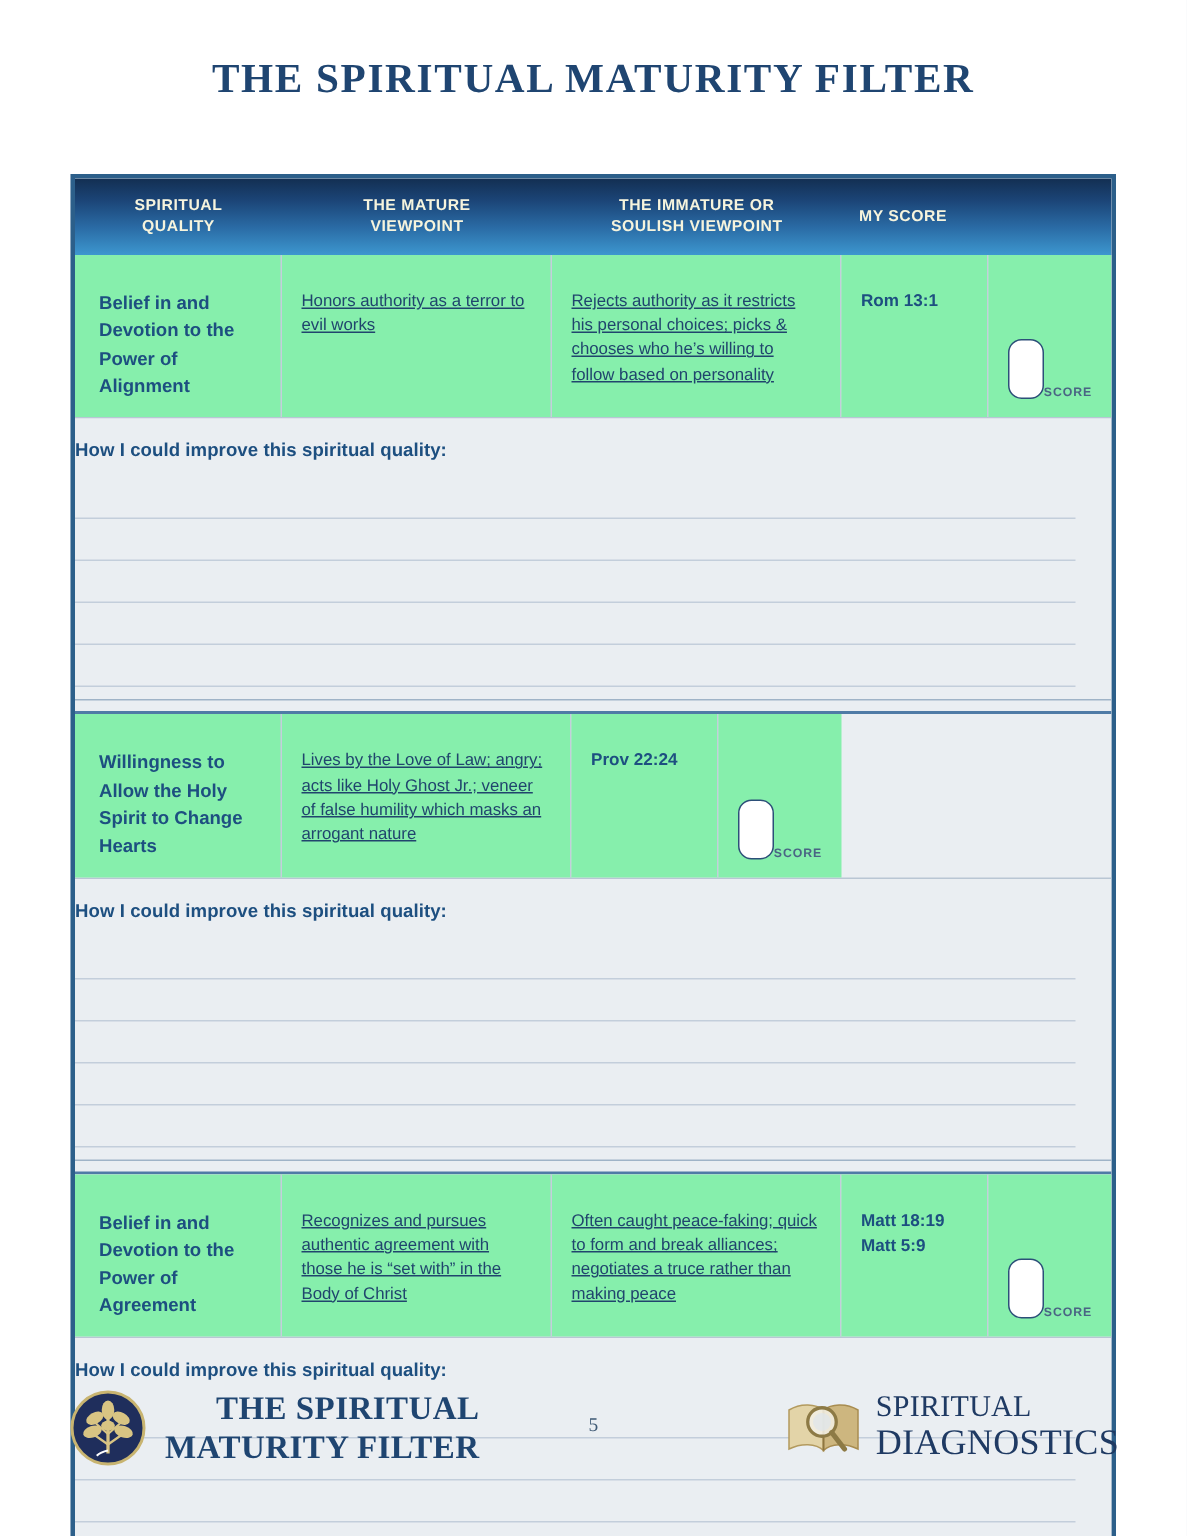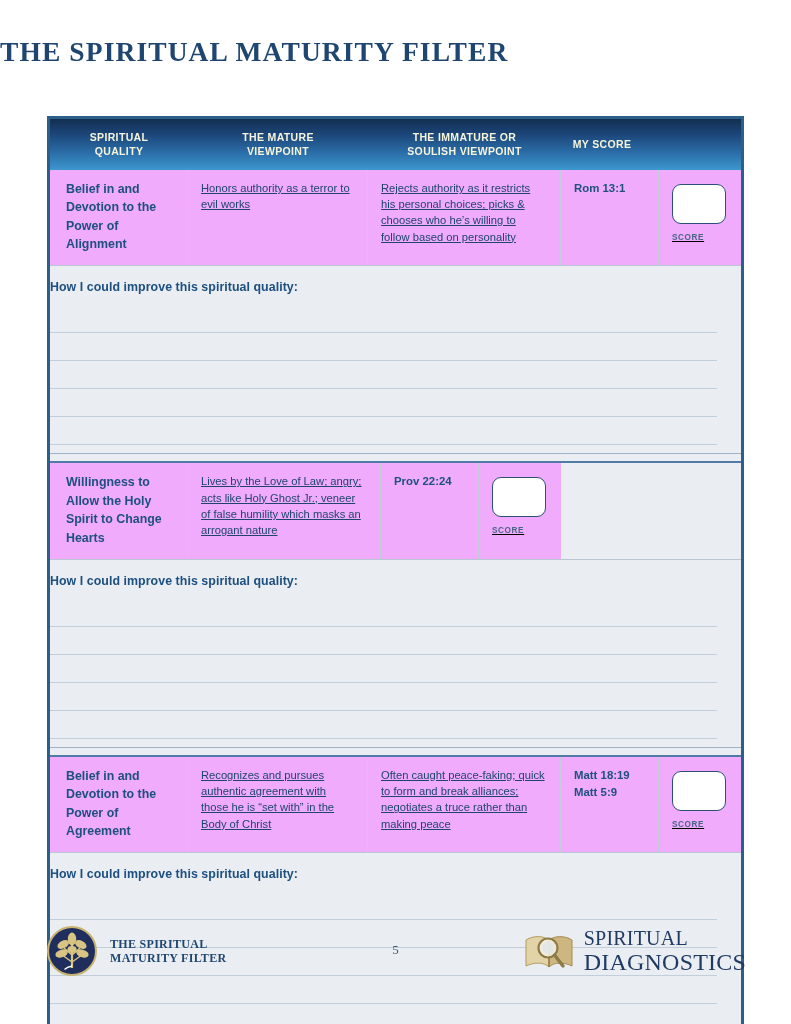--- a/index.html
+++ b/index.html
@@ -14,20 +14,21 @@
     font-family: "Liberation Sans", sans-serif;
     -webkit-font-smoothing: antialiased;
   }
 
   
   .title-block {
     position: absolute;
     left: 0;
     top: 38px;
     width: 791px;
+    text-align: center;
   }
   .doc-title {
     font-family: "Liberation Serif", serif;
     font-size: 27.5px;
     letter-spacing: 1.1px;
     color: #1f4571;
     font-weight: bold;
     line-height: 1.05;
     white-space: nowrap;
   }
@@ -82,23 +83,23 @@
   .c5 { width: 82px; }
 
   
   .qrow {
     display: flex;
     background: #eaeef2;
     border-bottom: 1px solid #b9c6d4;
   }
   .cell {
     box-sizing: border-box;
-    padding: 10px 13px 12px 13px;
+    padding: 23px 13px 12px 13px;
     border-right: 1px solid #c4cedb;
-    background: #f0abfc;
+    background: #86efac;
   }
   .cell:last-child { border-right: none; }
 
   .cell-quality {
     color: #1d4f80;
     font-size: 12.4px;
     font-weight: bold;
     line-height: 1.48;
     padding-left: 16px;
   }
@@ -109,24 +110,23 @@
     text-decoration: underline;
   }
   .cell-verses {
     color: #1d4f80;
     font-size: 11.4px;
     font-weight: bold;
     line-height: 1.5;
   }
   .cell-score {
     display: flex;
-    flex-direction: column;
-    align-items: flex-start;
+    flex-direction: row;
+    align-items: flex-end;
     padding-top: 14px;
-    text-decoration: underline;
   }
   .score-box {
     width: 54px;
     height: 40px;
     background: #ffffff;
     border: 1.6px solid #2c4f78;
     border-radius: 9px;
     box-sizing: border-box;
   }
   .score-label {
@@ -185,25 +185,26 @@
     background: #1f2e5c;
     border: 2px solid #c8b470;
     box-sizing: border-box;
     position: relative;
     flex: none;
   }
   .seal svg { position: absolute; left: 0; top: 0; }
   .brand-left {
     margin-left: 13px;
     font-family: "Liberation Serif", serif;
-    font-size: 12px;
+    font-size: 22px;
     font-weight: bold;
     color: #1f4571;
     line-height: 1.18;
     letter-spacing: 0.3px;
+    text-align: right;
   }
   .page-number {
     position: absolute;
     left: 0;
     top: 22px;
     width: 791px;
     text-align: center;
     font-family: "Liberation Serif", serif;
     font-size: 13px;
     color: #3f5a75;

